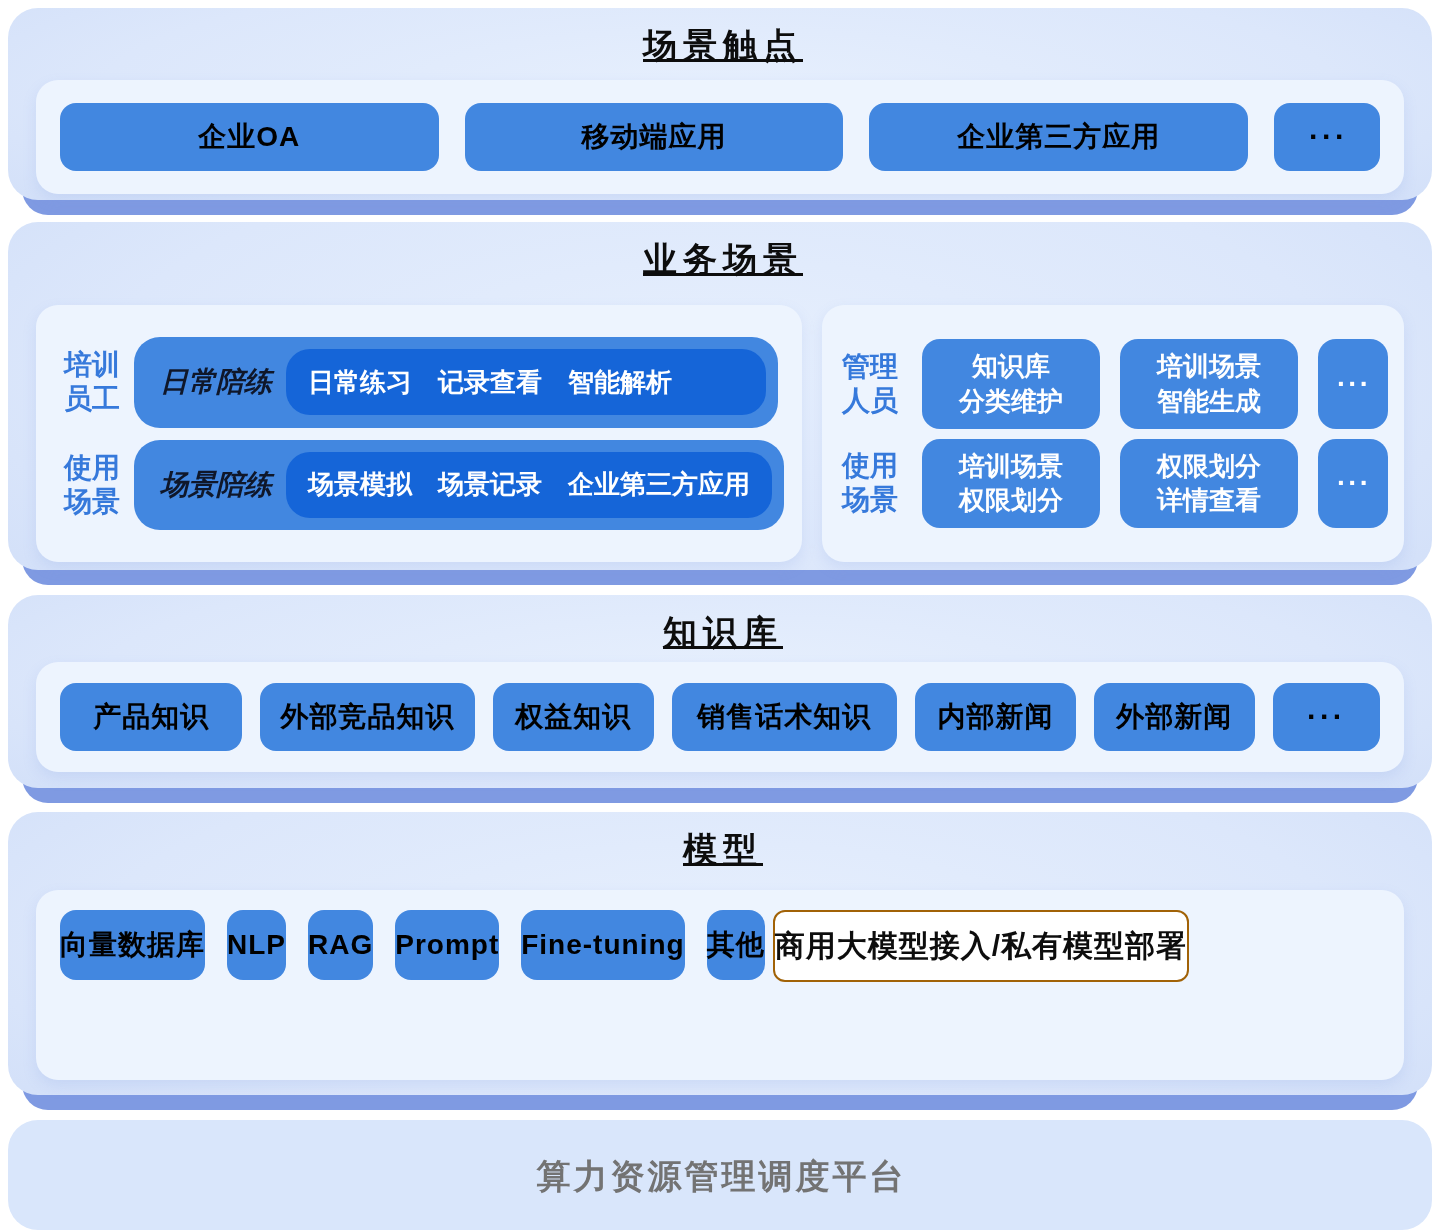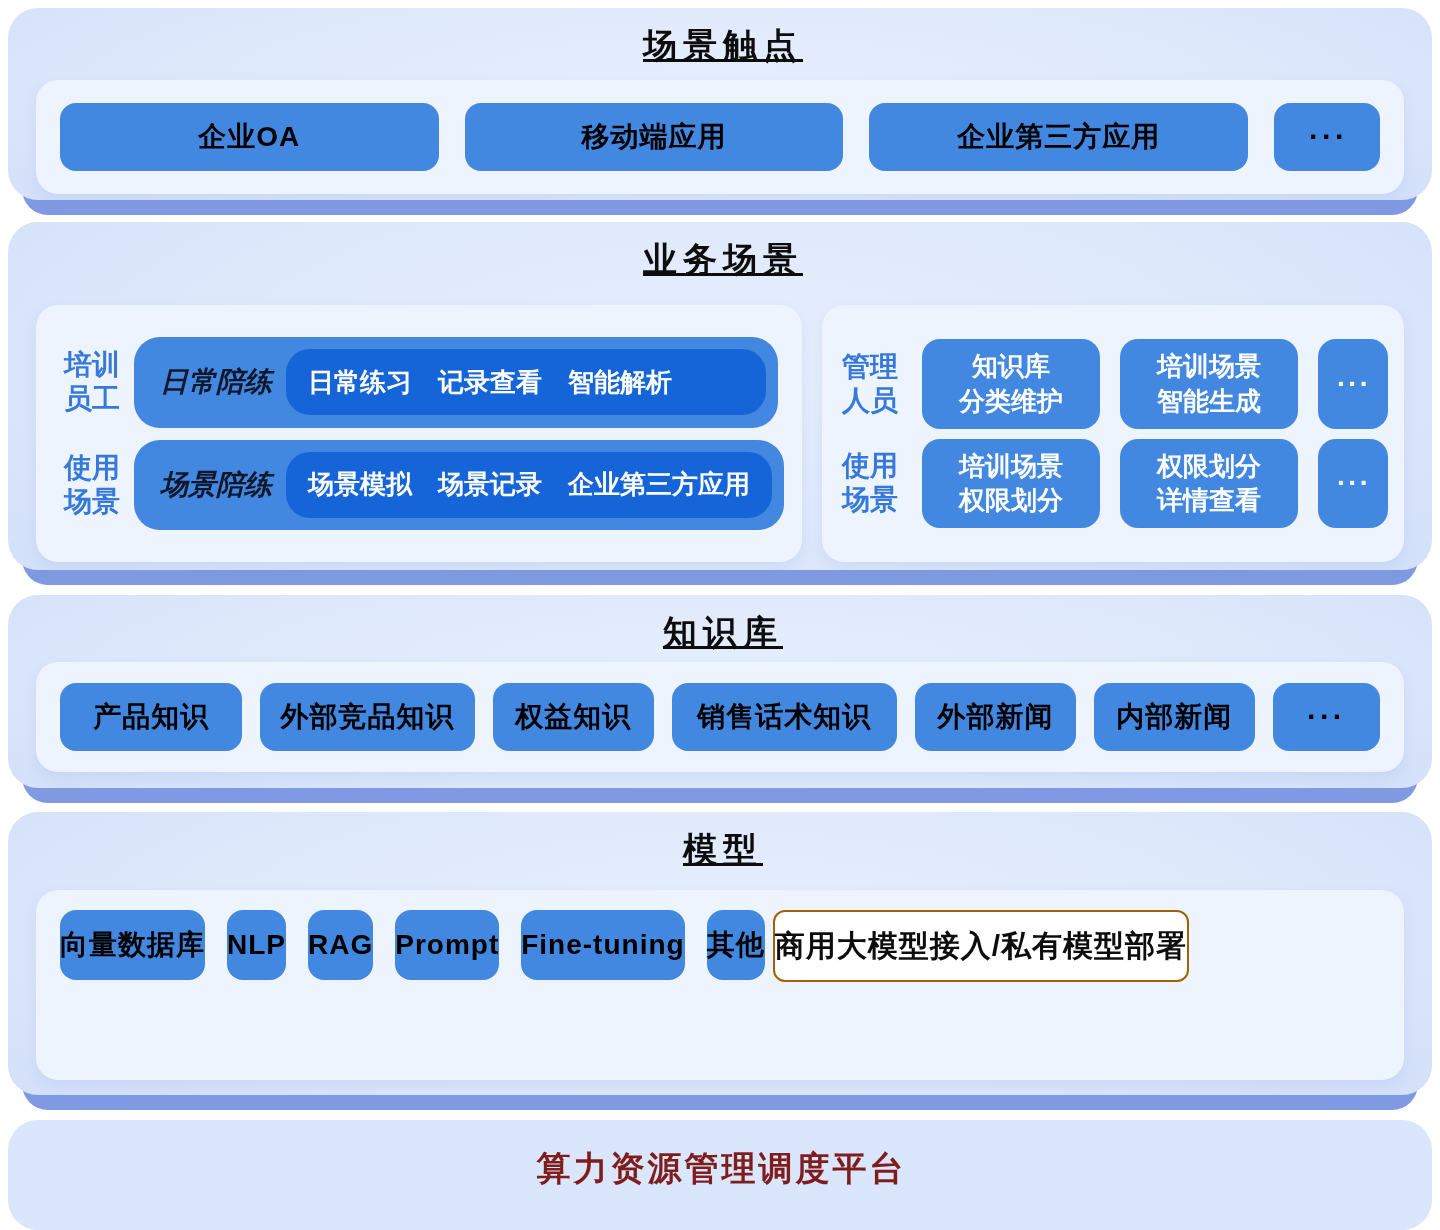--- a/index.html
+++ b/index.html
@@ -54,21 +54,21 @@
   
   .s4 .panel{margin-top:20px;height:190px;padding:20px 24px;display:flex;flex-direction:row;gap:8px;}
   .model-row{display:flex;gap:22px;height:70px;}
   .model-row .btn{height:70px;}
   .banner{height:72px;background:#ffffff;border:2px solid #a16207;border-radius:12px;
           display:flex;align-items:center;justify-content:center;font-size:30px;font-weight:bold;
           color:#0d0d0d;letter-spacing:1px;box-sizing:border-box;}
   
   .s5{margin-top:25px;height:110px;border-radius:30px;background:#d9e6fb;box-sizing:border-box;
       text-align:center;padding-top:26px;}
-  .platform-title{margin:0;font-size:34px;font-weight:bold;color:#7f1d1d;letter-spacing:3px;text-indent:3px;}
+  .platform-title{margin:8px;font-size:34px;font-weight:bold;color:#737373;letter-spacing:3px;text-indent:3px;}
 </style>
 </head>
 <body>
 
 <div class="stage">
 
   <section class="layer s1">
     <div class="layer-shadow"></div>
     <div class="layer-body">
       <h2 class="layer-title">场景触点</h2>
@@ -157,22 +157,22 @@
 
   <section class="layer s3">
     <div class="layer-shadow"></div>
     <div class="layer-body">
       <h2 class="layer-title">知识库</h2>
       <div class="panel">
         <div class="btn k1">产品知识</div>
         <div class="btn k2">外部竞品知识</div>
         <div class="btn k3">权益知识</div>
         <div class="btn k4">销售话术知识</div>
+        <div class="btn k5">内部新闻</div>
         <div class="btn k6">外部新闻</div>
-        <div class="btn k5">内部新闻</div>
         <div class="btn kmore">···</div>
       </div>
     </div>
   </section>
 
   <section class="layer s4">
     <div class="layer-shadow"></div>
     <div class="layer-body">
       <h2 class="layer-title">模型</h2>
       <div class="panel">

